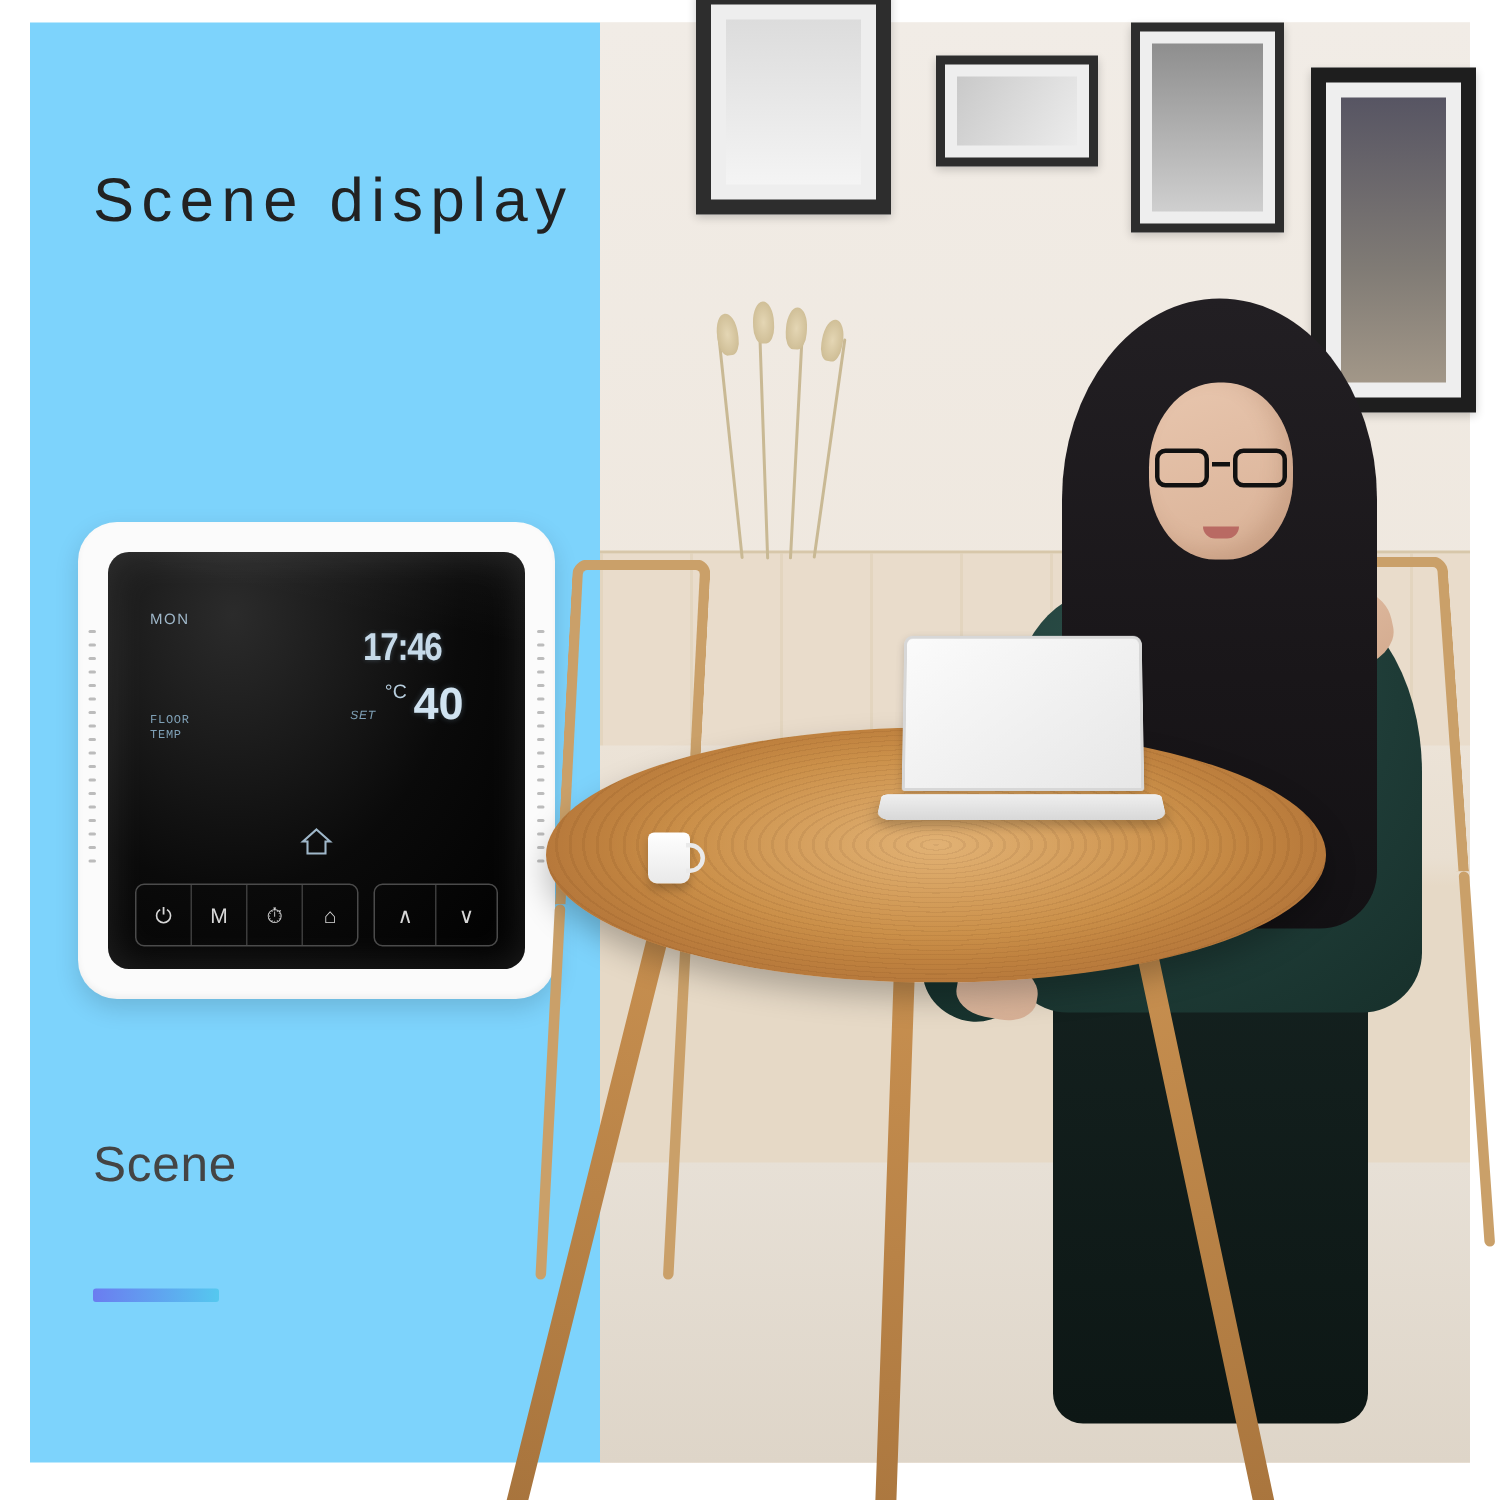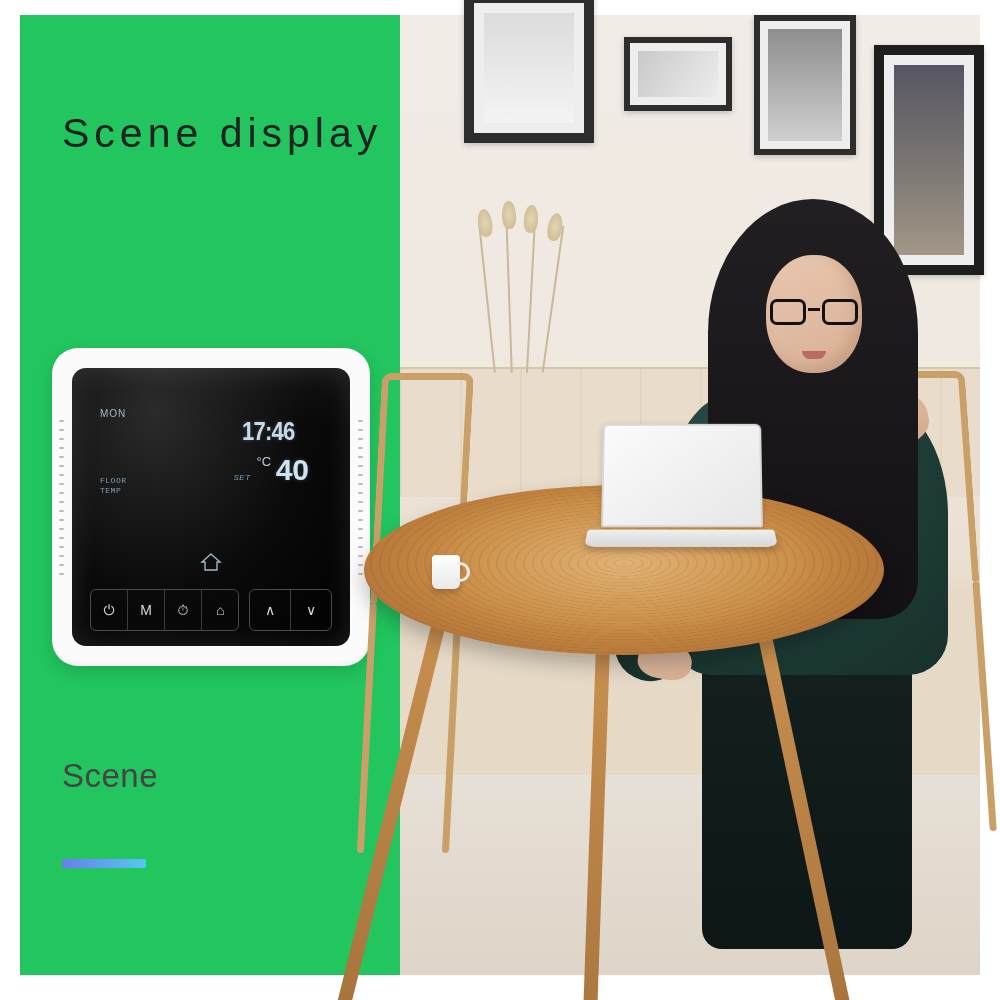--- a/index.html
+++ b/index.html
@@ -15,21 +15,21 @@
     position: absolute;
     width: 960px;
     height: 960px;
     left: 20px;
     top: 15px;
     display: flex;
   }
   .left-col {
     width: 380px;
     height: 100%;
-    background: #22c55e;
+    background: #7dd3fc;
     position: relative;
     padding: 95px 42px 0 42px;
   }
   .right-col {
     width: 580px;
     height: 100%;
     position: relative;
     background: #efe9e2;
   }
   .heading {

